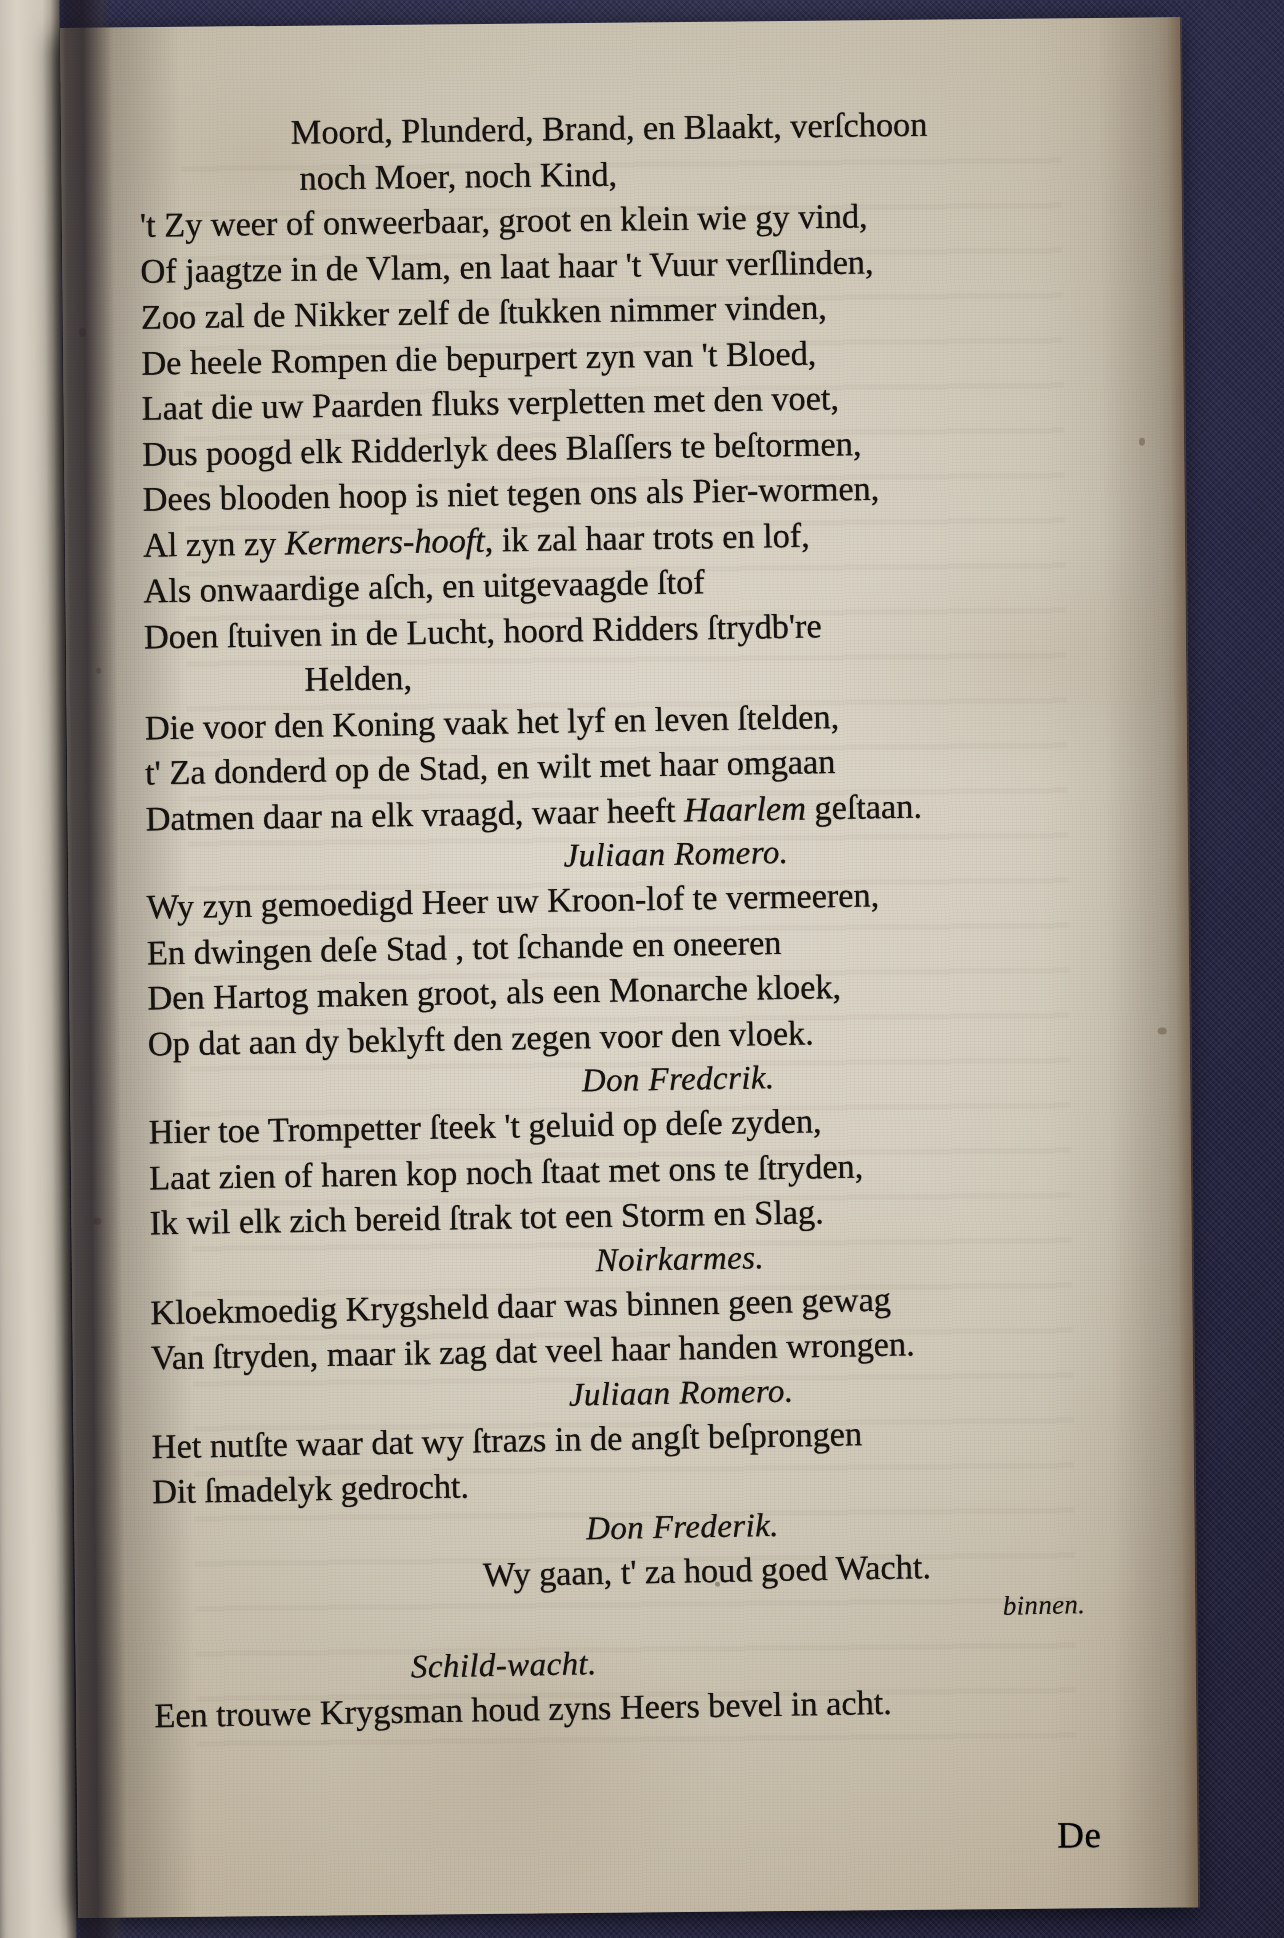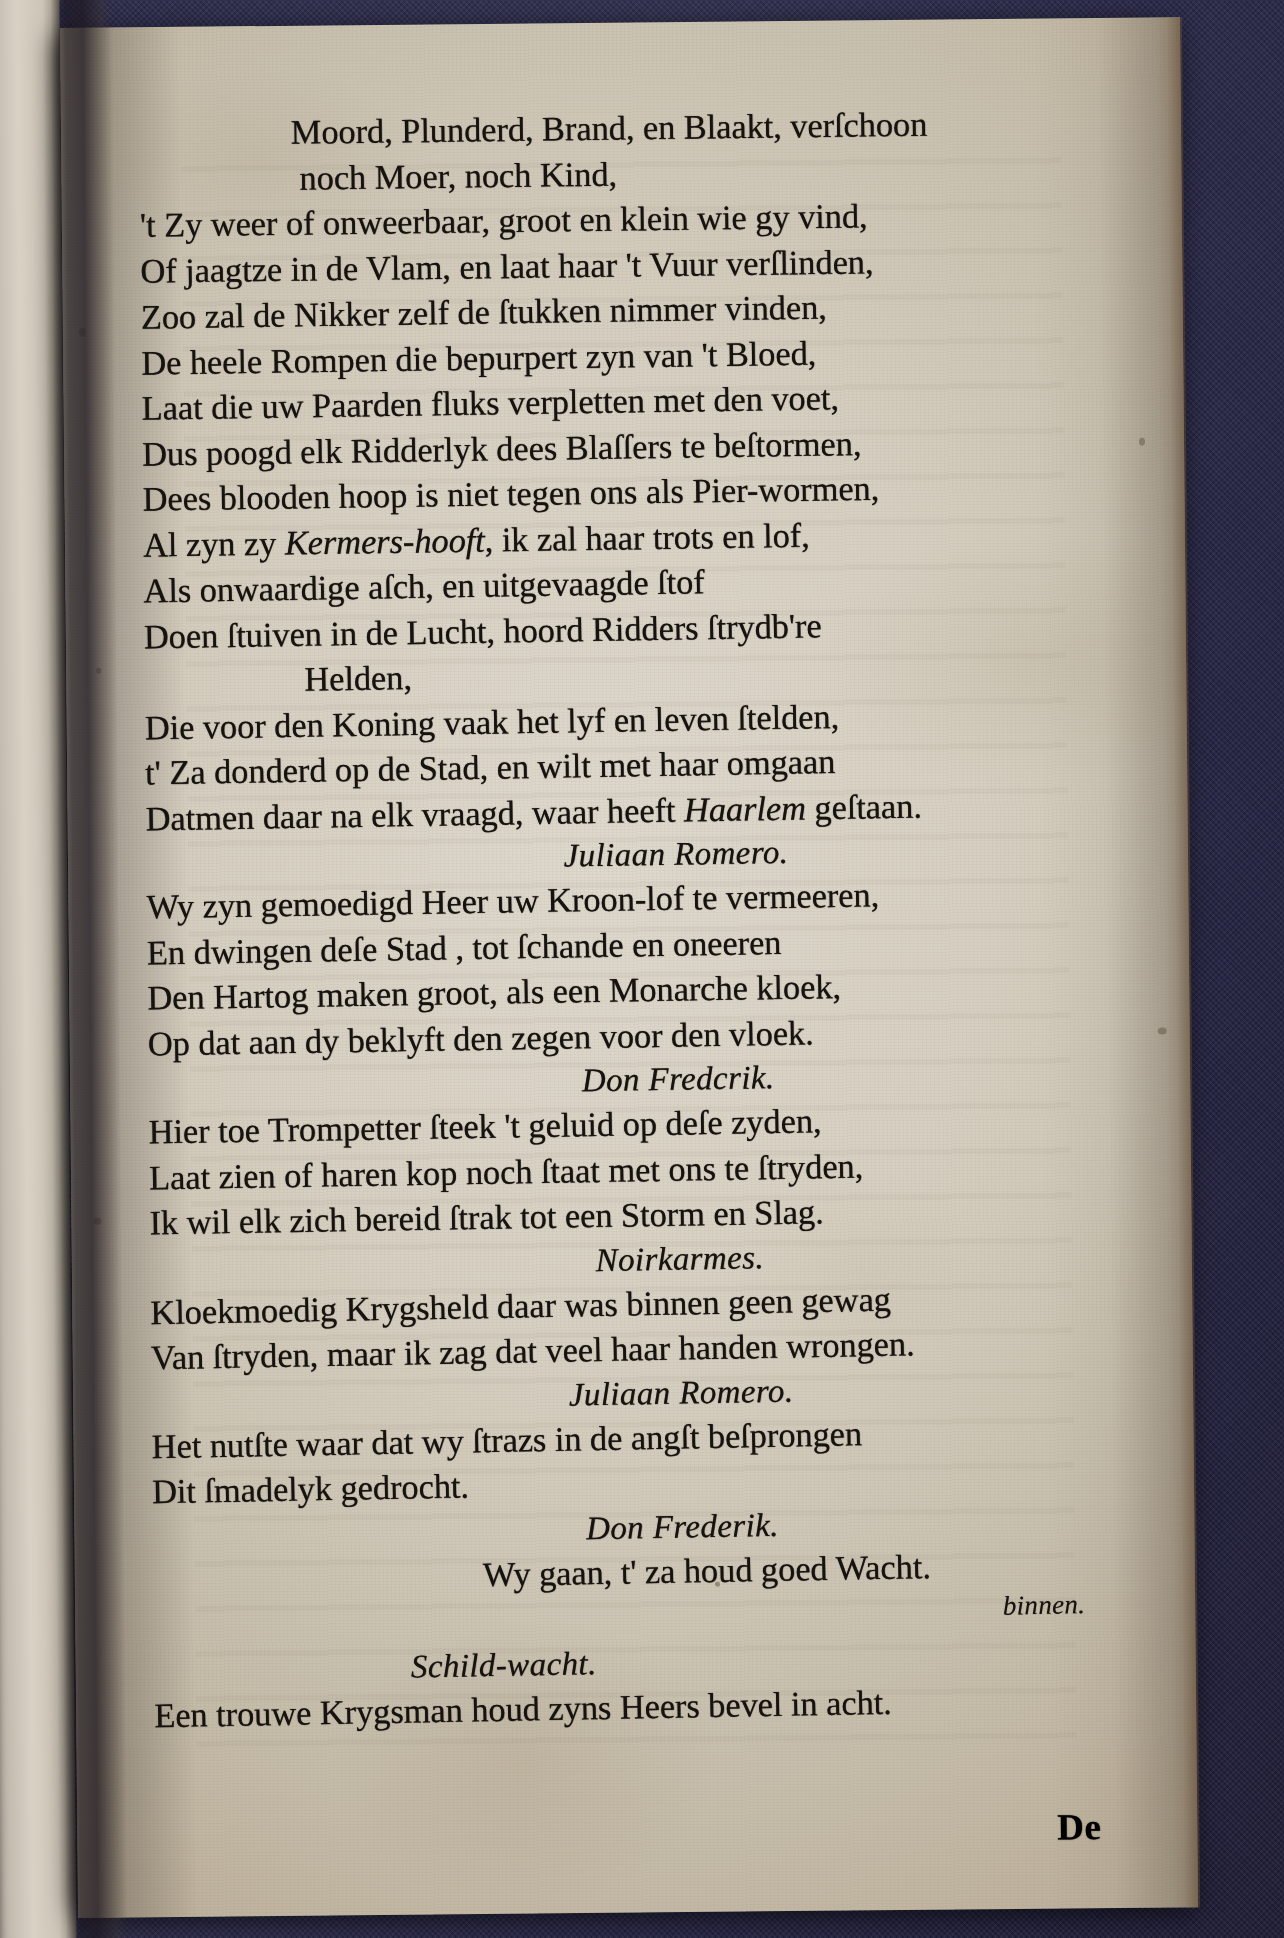--- a/index.html
+++ b/index.html
@@ -162,23 +162,23 @@
     margin: -2px 0 18px 0;
     padding-right: 8px;
     letter-spacing: 0.3px;
     text-shadow: 0 0 1px rgba(18,14,10,0.5);
   }
 
   
   .catchword {
     position: absolute;
     right: 96px;
-    bottom: 60px;
+    bottom: 52px;
     font-size: 37px;
-    font-weight: 700;
+    font-weight: 400;
     letter-spacing: 0.5px;
     z-index: 4;
     text-shadow:
       0 0 1.2px rgba(18,14,10,0.6),
       0.5px 0.3px 0.7px rgba(30,22,16,0.35);
   }
 
   
   .clip-right { position: relative; }
 

